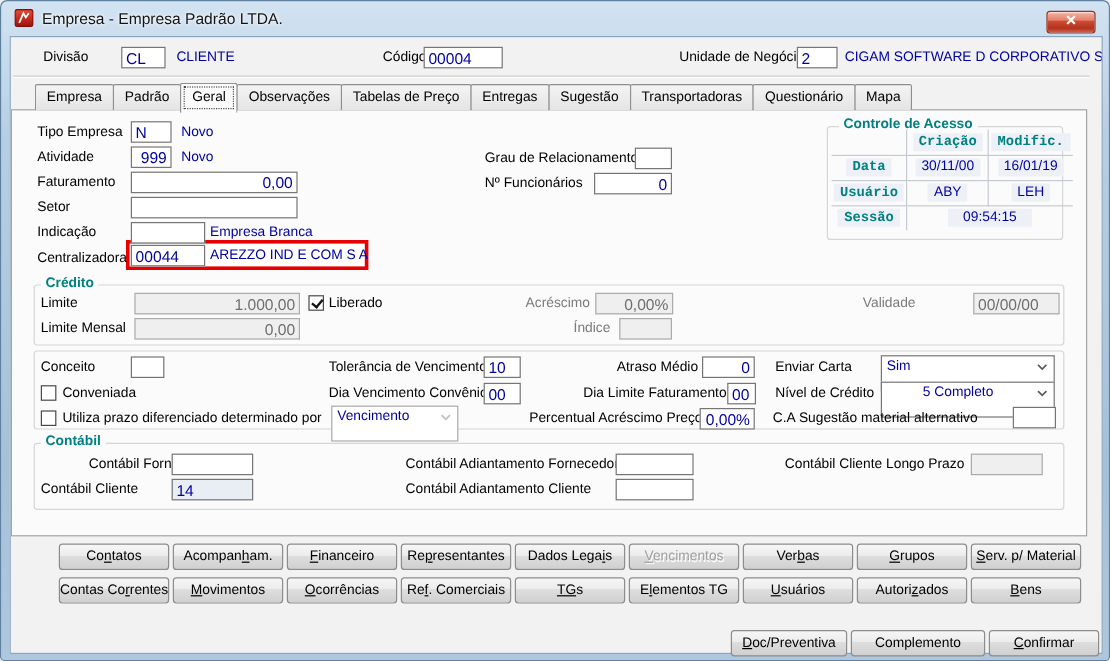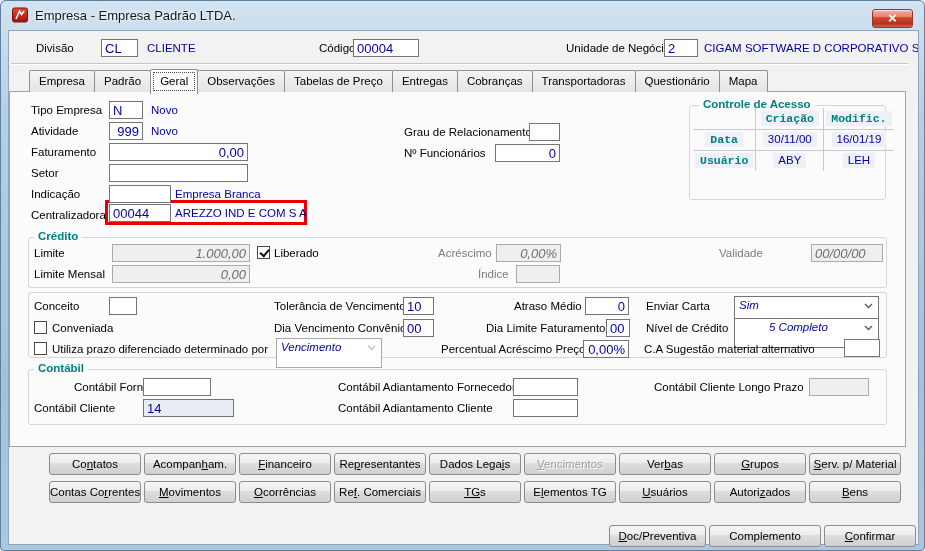--- a/index.html
+++ b/index.html
@@ -20,21 +20,21 @@
     box-shadow:inset 0 1px 0 rgba(255,255,255,.55);
     color:#fff;text-align:center;line-height:16px;font-weight:bold;font-size:15px;cursor:default;}
   .client{position:absolute;left:7px;top:29px;width:911px;height:515px;background:#f2f2f2;border:1px solid #8ba6bf;}
 
   .lbl{position:absolute;white-space:nowrap;color:#000;}
   .lbl.gray{color:#7b7b7b;}
   .desc{position:absolute;white-space:nowrap;color:var(--accent-navy,#0000a0);}
   .inp{position:absolute;border:1px solid #757575;background:#fff;color:var(--accent-navy,#0000a0);
     font-family:"Liberation Sans",sans-serif;font-size:13px;padding:0 3px;margin:0;height:18px;}
   .inp.right{text-align:right;}
-  .inp.dis{background:#efefef;border-color:#ababab;color:#6f6f6f;font-style:italic;}
+  .inp.dis{background:#efefef;border-color:#ababab;color:#6f6f6f;}
   .inp.shaded{background:#e9edf4;}
   .hsep{position:absolute;left:10px;top:62px;width:897px;height:2px;
     border-top:1px solid #c6c6c6;border-bottom:1px solid #ffffff;}
 
   .tabs{position:absolute;left:28px;top:68px;display:flex;align-items:flex-end;z-index:3;}
   .tab{height:22px;padding:0 9px;line-height:21px;border:1px solid #8f8f8f;border-bottom:none;
     background:linear-gradient(180deg,#f4f4f4,#e4e4e4);margin-right:-1px;border-radius:2px 2px 0 0;white-space:nowrap;}
   .tab.active{height:25px;line-height:23px;margin-bottom:-2px;background:#fbfbfb;
     outline:1px dotted #4b4b4b;outline-offset:-4px;position:relative;z-index:4;}
 
@@ -44,21 +44,21 @@
   .grp-title{position:absolute;color:var(--teal,#008080);font-weight:bold;background:#fbfbfb;
     padding:0 4px;white-space:nowrap;z-index:2;}
 
   .redbox{position:absolute;left:104px;top:199px;width:202px;height:25px;border:3px solid var(--highlight-red,#e60000);background:#fff;z-index:1;}
 
   .cb{position:absolute;width:13px;height:13px;border:1px solid #494949;background:#fff;}
   .cb.checked::after{content:"";position:absolute;left:2px;top:2px;width:7px;height:4px;
     border-left:2px solid #141414;border-bottom:2px solid #141414;transform:rotate(-50deg);}
 
   .combo{position:absolute;height:30px;border:1px solid #757575;background:#fff;
-    padding:0 18px 0 4px;line-height:17px;color:var(--accent-navy,#0000a0);white-space:nowrap;font-style:italic;}
+    padding:0 18px 0 4px;line-height:17px;color:var(--accent-navy,#0000a0);white-space:nowrap;}
   .combo .chev{position:absolute;right:5px;top:6px;}
 
   .acesso-table{position:absolute;left:692px;top:107px;border-collapse:collapse;table-layout:fixed;border:hidden;z-index:2;}
   .acesso-table td{border:1px solid #c6cad2;height:21px;text-align:center;padding:0 2px;white-space:nowrap;}
   .pill{display:inline-block;background:#edf1f7;padding:0 5px;line-height:15px;}
   .acesso-lab{color:var(--teal,#008080);font-weight:bold;font-family:Liberation Mono, monospace;}
   .acesso-val{color:var(--accent-navy,#0000a0);}
 
   .btn-row{position:absolute;display:flex;gap:3px;z-index:2;}
   .btn{height:22px;border:1px solid #8d8d8d;border-radius:3px;
@@ -106,21 +106,21 @@
 
   <div class="hsep"></div>
 
   <div class="tabs" id="tabs">
       <div class="tab">Empresa</div>
       <div class="tab">Padrão</div>
       <div class="tab active">Geral</div>
       <div class="tab">Observações</div>
       <div class="tab">Tabelas de Preço</div>
       <div class="tab">Entregas</div>
-      <div class="tab">Cobranças</div>
+      <div class="tab">Sugestão</div>
       <div class="tab">Transportadoras</div>
       <div class="tab">Questionário</div>
       <div class="tab">Mapa</div>
     </div>
   <div class="panel"></div>
 
   <span class="lbl" style="left:30px;top:103px;z-index:2;">Tipo Empresa</span>
   <input class="inp" style="left: 108px; top: 100px; width: 34px; z-index: 2;" value="N">
   <span class="desc" style="left:150px;top:103px;z-index:2;">Novo</span>
 
@@ -164,20 +164,24 @@
     </tr>
     <tr>
       <td><span class="pill acesso-lab">Data</span></td>
       <td><span class="pill acesso-val">30/11/00</span></td>
       <td><span class="pill acesso-val">16/01/19</span></td>
     </tr>
     <tr>
       <td><span class="pill acesso-lab">Usuário</span></td>
       <td><span class="pill acesso-val">ABY</span></td>
       <td><span class="pill acesso-val">LEH</span></td>
+    </tr>
+    <tr>
+      <td><span class="pill acesso-lab">Sessão</span></td>
+      <td colspan="2"><span class="pill acesso-val" style="min-width:70px;">09:54:15</span></td>
     </tr>
   </tbody>
     </table>
 
   <div class="grp" style="left:27px;top:236px;width:859px;height:51px;"></div>
   <span class="grp-title" style="left:33px;top:229px;">Crédito</span>
   <span class="lbl" style="left:33px;top:246px;z-index:2;">Limite</span>
   <input class="inp dis right" style="left: 111px; top: 243px; width: 138px; z-index: 2;" value="1.000,00">
   <span class="cb checked" style="left:256px;top:245px;z-index:2;"></span>
   <span class="lbl" style="left:273px;top:246px;z-index:2;">Liberado</span>
@@ -230,21 +234,21 @@
   <span class="lbl" style="left:440px;top:342px;z-index:2;">Percentual Acréscimo Preço</span>
   <input class="inp right" style="left: 582px; top: 339px; width: 46px; z-index: 2;" value="0,00%">
   <span class="lbl" style="left:643px;top:342px;z-index:2;">C.A Sugestão material alternativo</span>
   <input class="inp" style="left: 843px; top: 338px; width: 36px; z-index: 2;" value="">
 
   <div class="grp" style="left:27px;top:368px;width:859px;height:56px;"></div>
   <span class="grp-title" style="left:33px;top:361px;">Contábil</span>
   <span class="lbl" style="left:33px;top:380px;z-index:2;margin-left:40px;">Contábil Fornecedor</span>
   <input class="inp" style="left: 142px; top: 377px; width: 68px; z-index: 2;" value="">
   <span class="lbl" style="left:33px;top:401px;z-index:2;">Contábil Cliente</span>
-  <input class="inp shaded" style="left: 142px; top: 398px; width: 91px; z-index: 2;" value="14">
+  <input class="inp shaded" style="left: 142px; top: 398px; width: 68px; z-index: 2;" value="14">
   <span class="lbl" style="left:337px;top:380px;z-index:2;">Contábil Adiantamento Fornecedor</span>
   <input class="inp" style="left: 512px; top: 377px; width: 65px; z-index: 2;" value="">
   <span class="lbl" style="left:337px;top:401px;z-index:2;">Contábil Adiantamento Cliente</span>
   <input class="inp" style="left: 512px; top: 398px; width: 65px; z-index: 2;" value="">
   <span class="lbl" style="left:653px;top:380px;z-index:2;">Contábil Cliente Longo Prazo</span>
   <input class="inp dis" style="left: 808px; top: 377px; width: 60px; z-index: 2;" value="">
 
   <div class="btn-row" id="btn-row1">
       <div class="btn">Co<u>n</u>tatos</div>
       <div class="btn">Acompan<u>h</u>am.</div>

